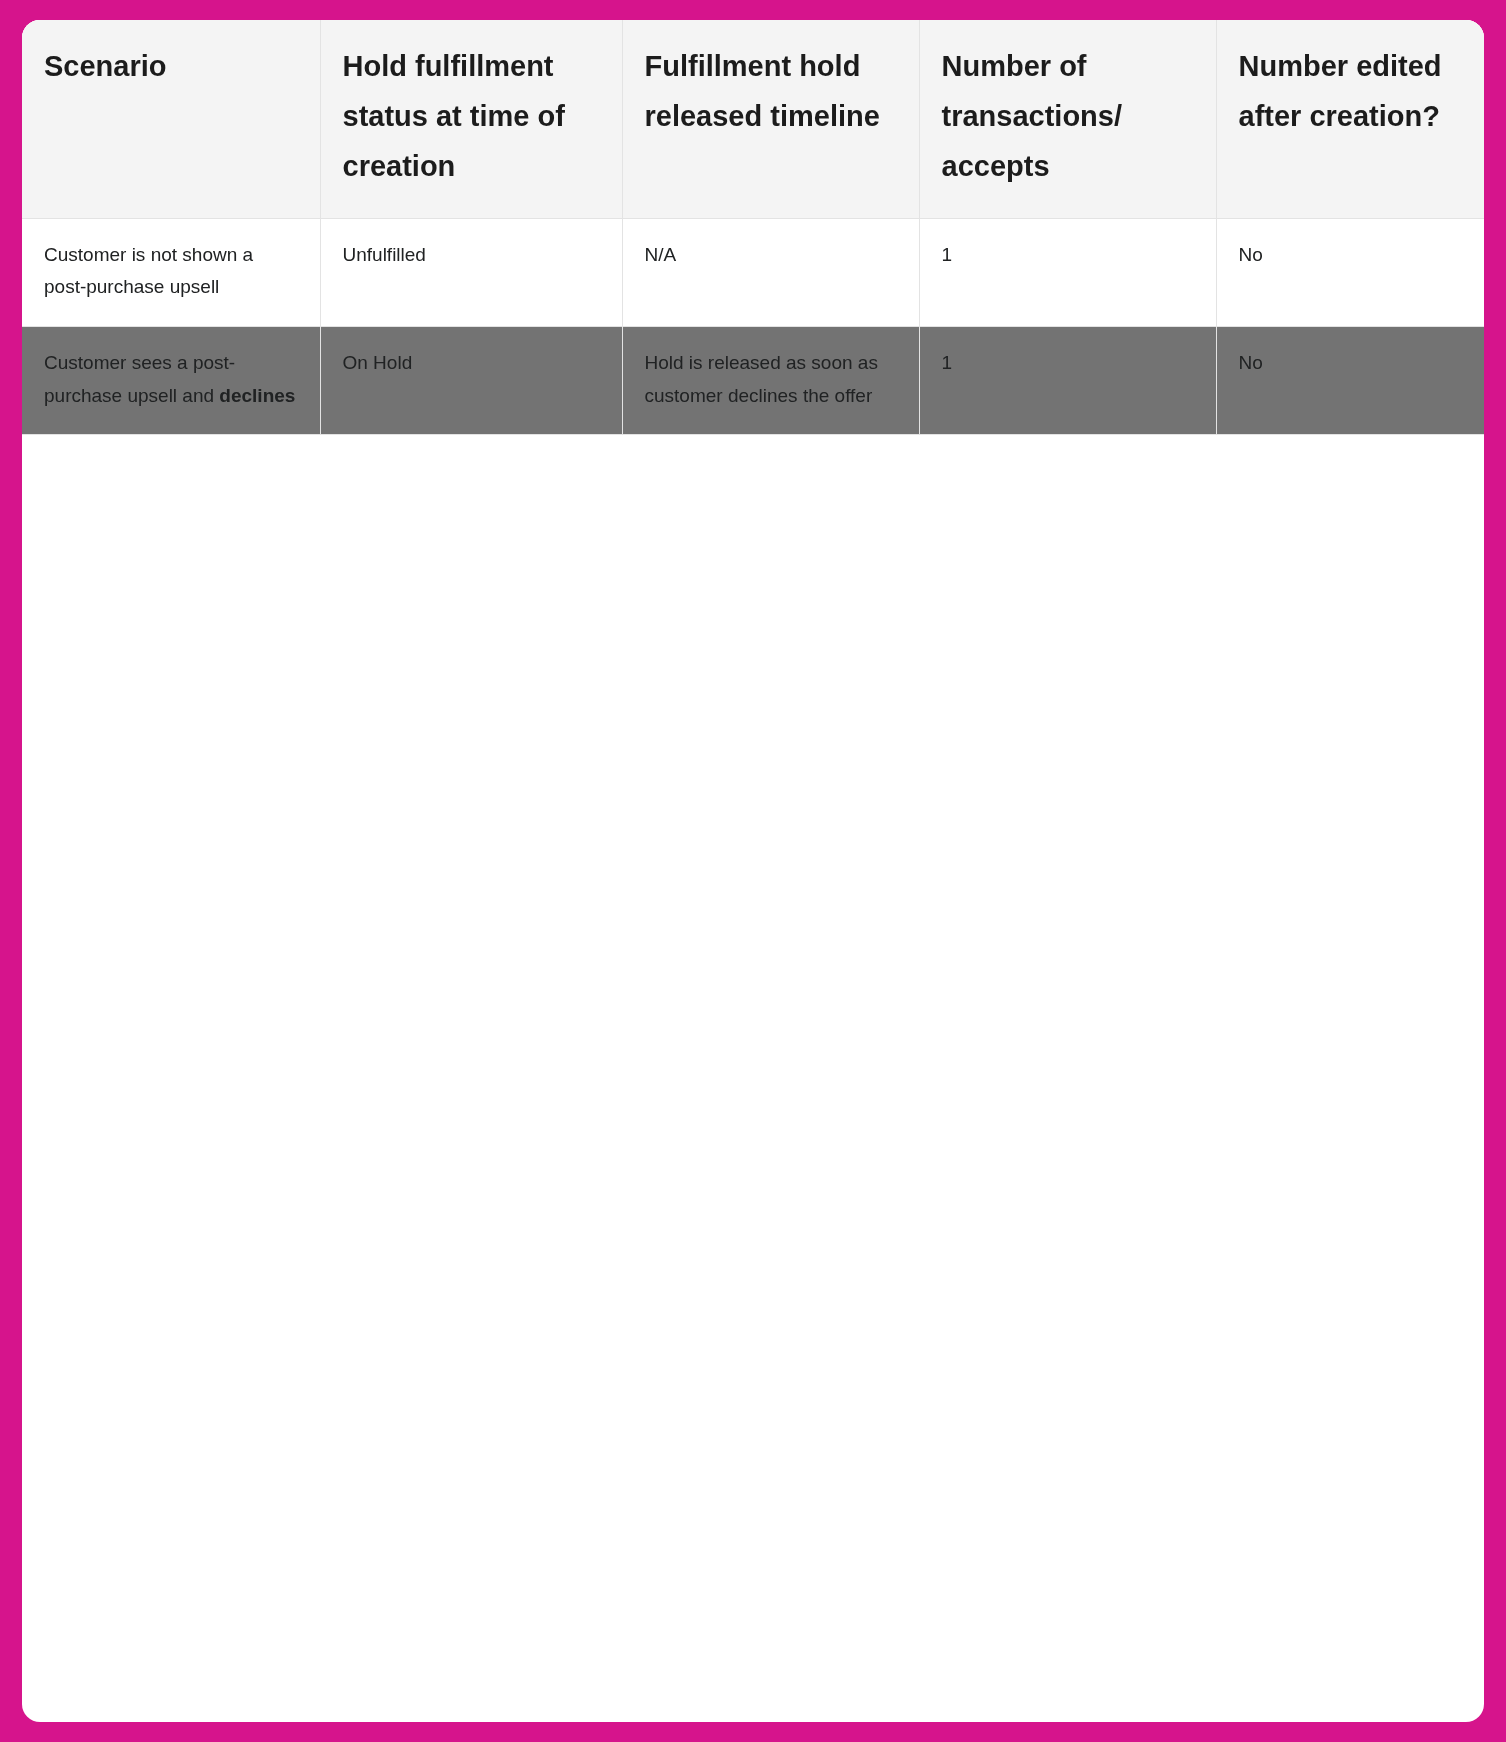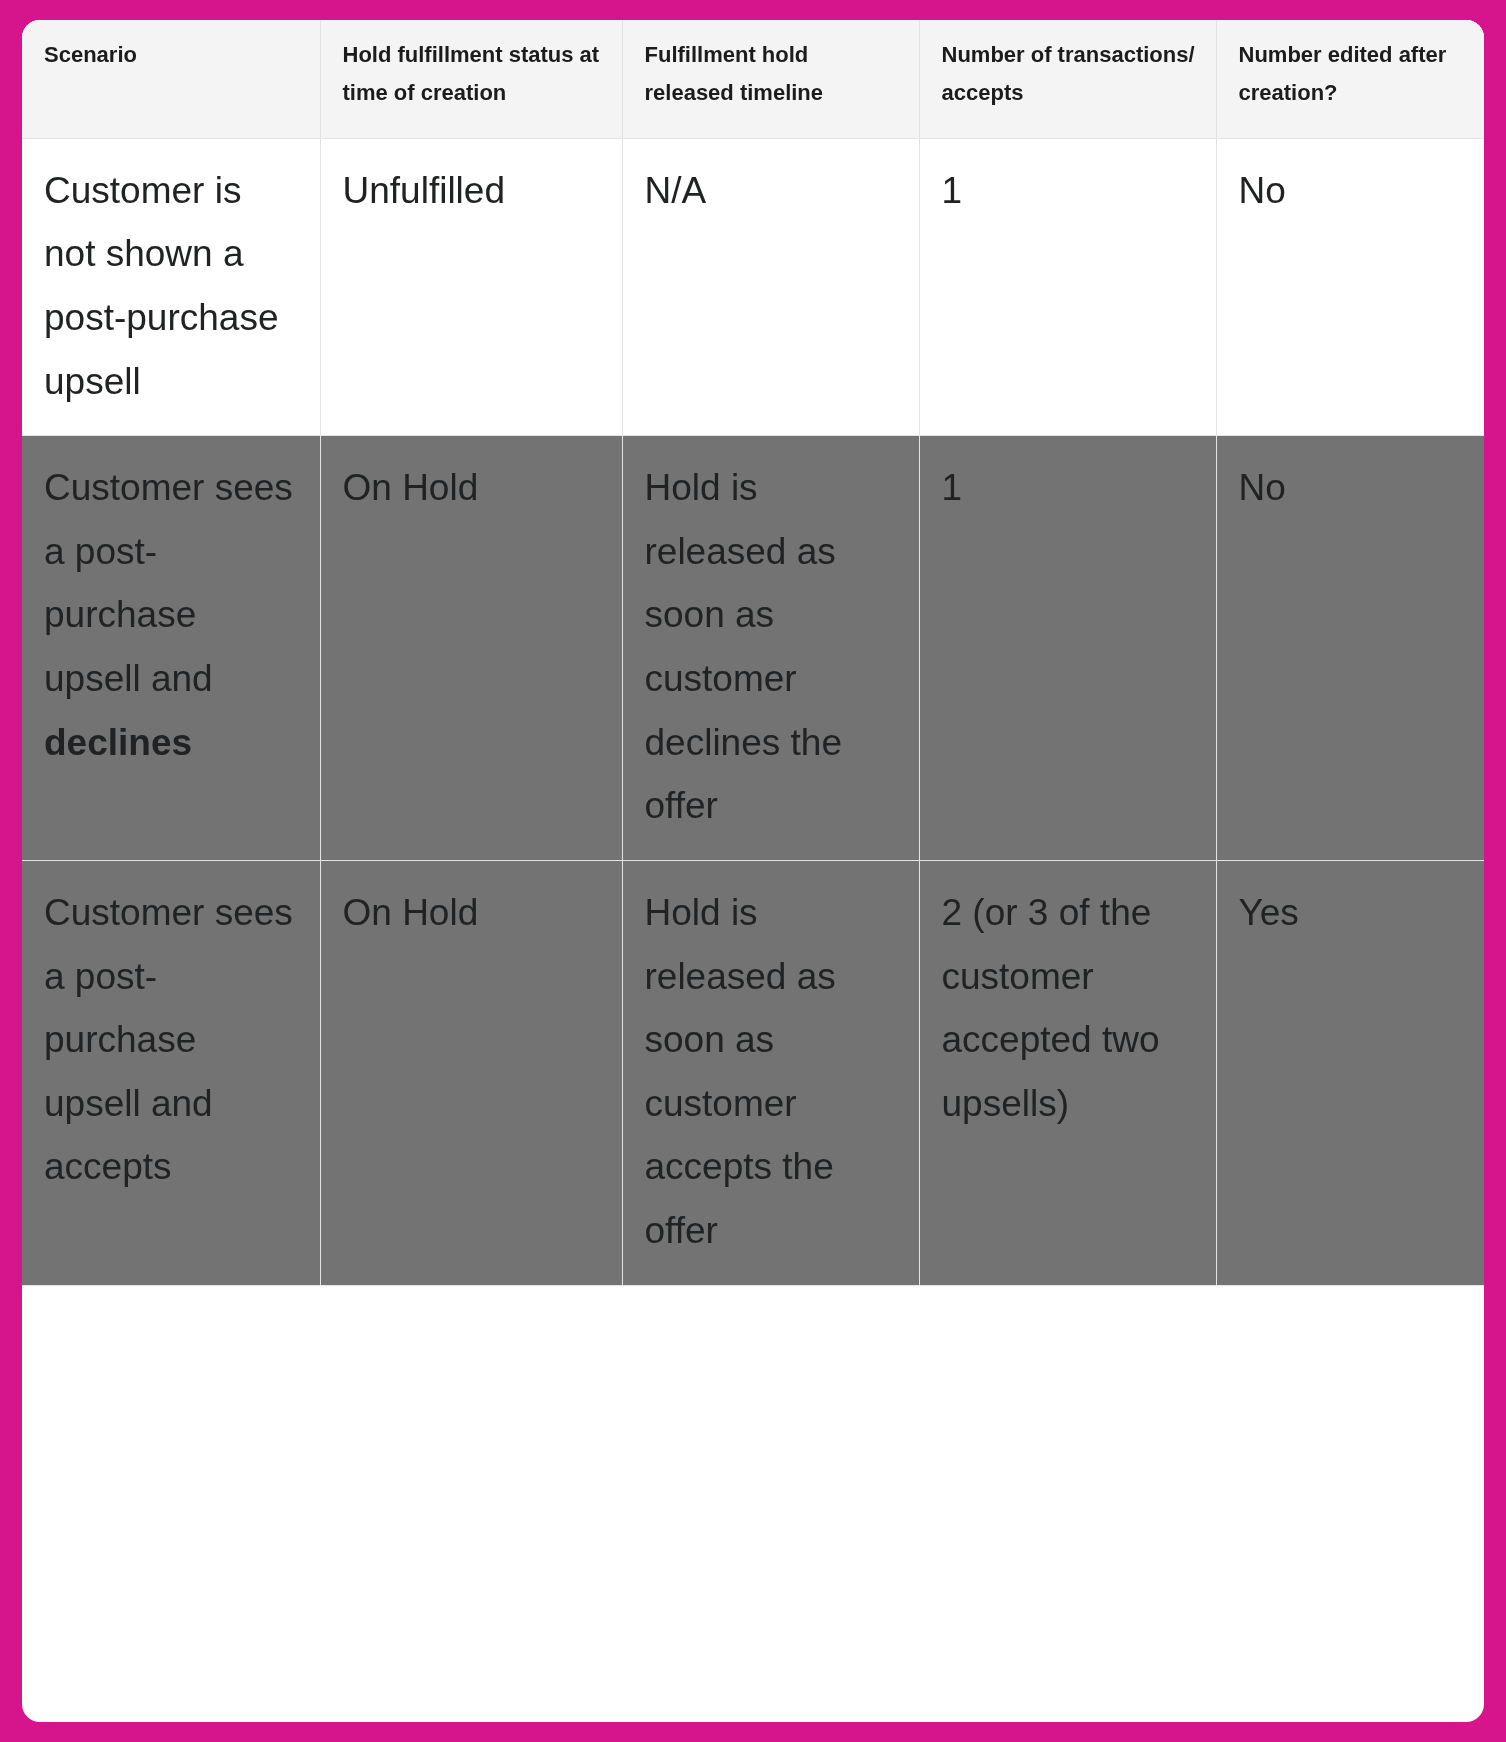--- a/index.html
+++ b/index.html
@@ -42,33 +42,33 @@
   table.data-table col.c2 { width: 297px; }
   table.data-table col.c3 { width: 297px; }
   table.data-table col.c4 { width: 268px; }
 
   table.data-table th,
   table.data-table td {
     border: 1px solid #e3e3e3;
     vertical-align: top;
     text-align: left;
     padding: 20px 20px 22px 22px;
-    font-size: 37px;
+    font-size: 19px;
     line-height: 1.72;
     color: #202223;
     font-weight: 400;
     word-wrap: break-word;
   }
   table.data-table thead th {
     background: #f4f4f4;
     font-weight: 700;
-    font-size: 22px;
+    font-size: 29px;
     line-height: 1.72;
     color: #1c1c1c;
-    padding-top: 16px;
+    padding-top: 22px;
     padding-bottom: 26px;
   }
   table.data-table tbody tr.alt td {
     background: #737373;
   }
   table.data-table tbody tr.plain td {
     background: #ffffff;
   }
   .cell-text { display: block; }
   .cell-text b { font-weight: 700; }
@@ -111,23 +111,16 @@
         </tr>
         <tr class="alt">
           <td>
               <span class="cell-text"><span>Customer sees a post-purchase upsell and </span><b>declines</b></span>
             </td>
           <td>On Hold</td>
           <td>Hold is released as soon as customer declines the offer</td>
           <td>1</td>
           <td>No</td>
         </tr>
-        <tr class="alt">
-          <td>Customer sees a post-purchase upsell and accepts</td>
-          <td>On Hold</td>
-          <td>Hold is released as soon as customer accepts the offer</td>
-          <td>2 (or 3 of the customer accepted two upsells)</td>
-          <td>Yes</td>
-        </tr>
       </tbody>
     </table>
   </div>
 </div>
 
 </body></html>

